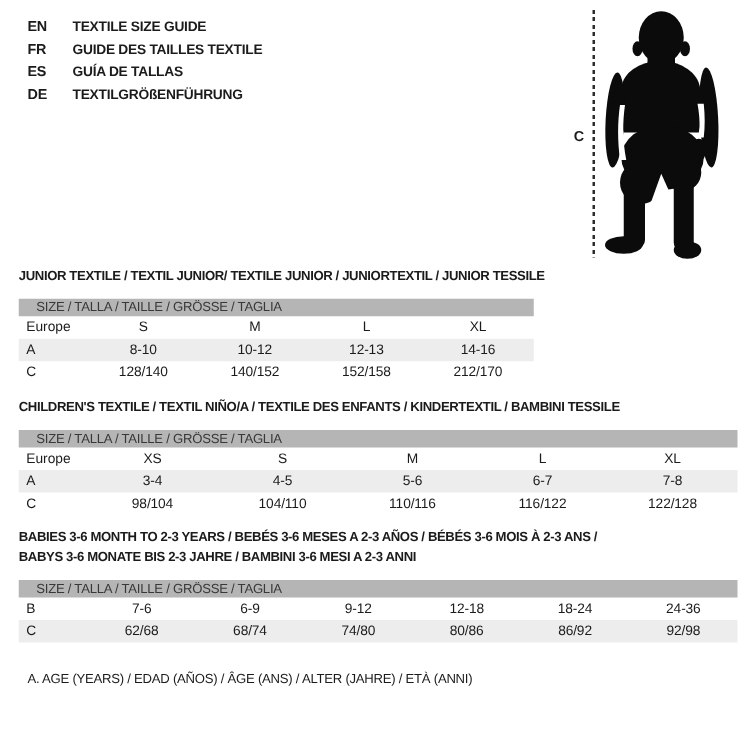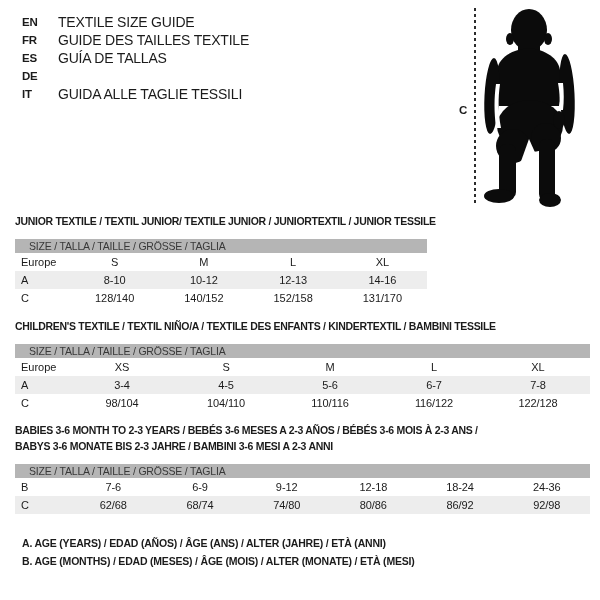--- a/index.html
+++ b/index.html
@@ -13,21 +13,21 @@
   body{
     width:600px;height:600px;background:#ffffff;
     font-family:"Liberation Sans", sans-serif;color:var(--ink);
   }
   .page{position:relative;width:600px;height:600px;overflow:hidden;background:#fff;}
 
   
   .lang-list{position:absolute;left:22px;top:13px;}
   .lang-row{display:flex;height:18px;align-items:center;}
   .lang-code{width:36px;font-weight:700;font-size:11.5px;letter-spacing:-0.2px;}
-  .lang-title{font-weight:400;font-size:14px;letter-spacing:-0.2px;white-space:nowrap;}
+  .lang-title{font-weight:700;font-size:11px;letter-spacing:-0.2px;white-space:nowrap;}
 
   
   .dash-line{
     position:absolute;left:474px;top:8px;width:2px;height:198px;
     background:repeating-linear-gradient(to bottom,#2c2c2c 0 3px,transparent 3px 6px);
   }
   .c-label{position:absolute;left:459px;top:104px;font-size:11.5px;font-weight:700;}
   .silhouette{position:absolute;left:482px;top:6px;}
 
   
@@ -47,21 +47,21 @@
     letter-spacing:-0.2px;white-space:nowrap;overflow:hidden;
   }
   .t-row{display:flex;height:18px;align-items:center;font-size:11px;}
   .t-row.shaded{background:var(--row-shaded);}
   .t-label{width:55px;padding-left:6px;flex:0 0 55px;}
   .t-cell{flex:1;text-align:center;letter-spacing:-0.1px;}
 
   
   .notes{position:absolute;left:22px;top:534px;}
   .note-row{
-    height:18px;line-height:18px;font-weight:700;font-size:10.5px;
+    height:18px;line-height:18px;font-weight:400;font-size:10.5px;
     letter-spacing:-0.2px;white-space:nowrap;
   }
 </style>
 </head>
 <body>
 
 <div class="page">
 
   <div class="lang-list">
       <div class="lang-row">
@@ -71,24 +71,21 @@
       <div class="lang-row">
         <span class="lang-code">FR</span>
         <span class="lang-title">GUIDE DES TAILLES TEXTILE</span>
       </div>
       <div class="lang-row">
         <span class="lang-code">ES</span>
         <span class="lang-title">GUÍA DE TALLAS</span>
       </div>
       <div class="lang-row">
         <span class="lang-code">DE</span>
-      </div>
-      <div class="lang-row">
-        <span class="lang-code">IT</span>
-        <span class="lang-title">GUIDA ALLE TAGLIE TESSILI</span>
+        <span class="lang-title">TEXTILGRÖßENFÜHRUNG</span>
       </div>
     </div>
 
   <div class="dash-line"></div>
   <span class="c-label">C</span>
 
   <svg class="silhouette" width="96" height="204" viewBox="0 0 96 204" aria-hidden="true">
     <g fill="#0b0b0b">
 
       <ellipse cx="47" cy="24" rx="18" ry="21"></ellipse>
@@ -140,21 +137,21 @@
           <div class="t-cell">8-10</div>
           <div class="t-cell">10-12</div>
           <div class="t-cell">12-13</div>
           <div class="t-cell">14-16</div>
         </div>
         <div class="t-row">
           <div class="t-label">C</div>
           <div class="t-cell">128/140</div>
           <div class="t-cell">140/152</div>
           <div class="t-cell">152/158</div>
-          <div class="t-cell">131/170</div>
+          <div class="t-cell">212/170</div>
         </div>
       </section>
       <section class="table-block tb1">
         <div class="tb-title">
           <div class="tb-title-line">CHILDREN'S TEXTILE / TEXTIL NIÑO/A / TEXTILE DES ENFANTS / KINDERTEXTIL / BAMBINI TESSILE</div>
         </div>
         <div class="size-bar">SIZE / TALLA / TAILLE / GRÖSSE / TAGLIA</div>
         <div class="t-row">
           <div class="t-label">Europe</div>
           <div class="t-cell">XS</div>
@@ -202,16 +199,15 @@
           <div class="t-cell">74/80</div>
           <div class="t-cell">80/86</div>
           <div class="t-cell">86/92</div>
           <div class="t-cell">92/98</div>
         </div>
       </section>
     </div>
 
   <div class="notes">
       <div class="note-row">A. AGE (YEARS) / EDAD (AÑOS) / ÂGE (ANS) / ALTER (JAHRE) / ETÀ (ANNI)</div>
-      <div class="note-row">B. AGE (MONTHS) / EDAD (MESES) / ÂGE (MOIS) / ALTER (MONATE) / ETÀ (MESI)</div>
     </div>
 
 </div>
 
 </body></html>

